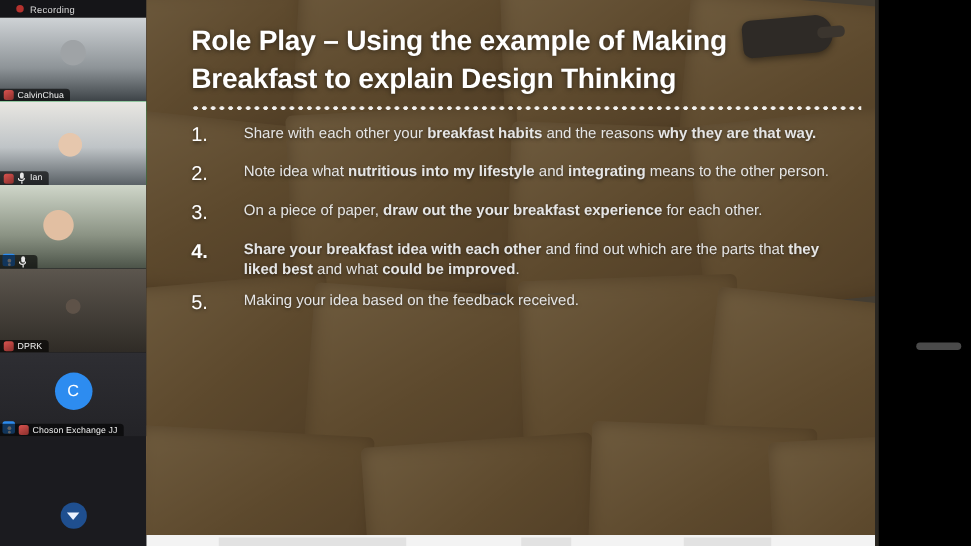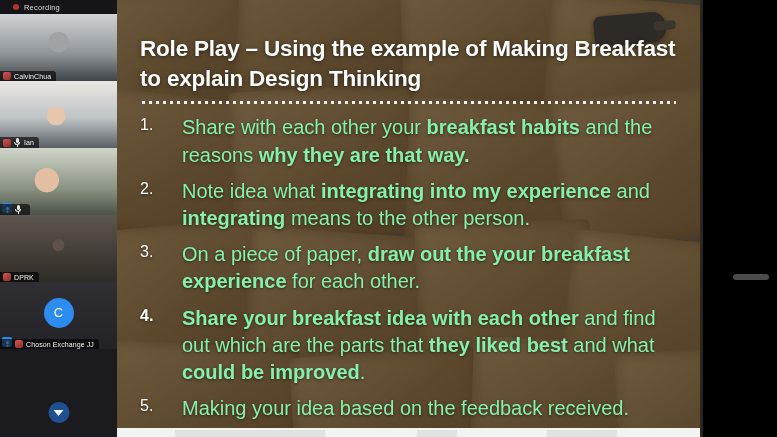--- a/index.html
+++ b/index.html
@@ -87,39 +87,39 @@
   }
   .scrim { position:absolute; inset:0; background:rgba(42,36,28,.60); }
   .utensil {
     position:absolute; right:34px; top:14px; width:72px; height:30px;
     background:#2e2a26; border-radius:7px 14px 14px 7px; transform:rotate(-5deg);
     box-shadow:0 2px 6px rgba(0,0,0,.45);
   }
   .utensil::before { content:""; position:absolute; right:-10px; top:10px;
     width:22px; height:9px; background:#3b352e; border-radius:4px; }
 
-  .slide-inner { position:relative; padding:34px 22px 0 23px; z-index:3; }
+  .slide-inner { position:relative; padding:18px 22px 0 23px; z-index:3;margin-left:13px; }
 
   h1.title {
     color:#fff; font-size:22.5px; line-height:1.32; font-weight:700;
     letter-spacing:-.2px; text-shadow:0 1px 4px rgba(0,0,0,.5);
   }
   .divider {
     margin:8px 0 10px 0; height:3px; width:536px;
     background-image:radial-gradient(circle, #ffffff 48%, transparent 50%);
     background-size:7px 3px; background-repeat:repeat-x; opacity:.92;
   }
   ol.steps { list-style:none; }
   ol.steps li { display:flex; margin-bottom:9px; }
   ol.steps li .num {
     color:#fff; font-size:16px; line-height:1.36; width:42px; flex:0 0 42px;
     text-shadow:0 1px 3px rgba(0,0,0,.5);
   }
   ol.steps li .txt {
-    color:#86efac; font-size:20px; line-height:1.36; flex:1;
+    color:#e5e5e5; font-size:12px; line-height:1.36; flex:1;
     text-shadow:0 1px 3px rgba(0,0,0,.5);
   }
   ol.steps li .txt b { font-weight:700; }
   ol.steps li.em .num { font-weight:700; }
 
   
   #rightpanel { position:absolute; left:700px; top:0; width:77px; height:437px; background:#000; }
   .drag-handle {
     position:absolute; left:33px; top:274px; width:36px; height:6px;
     border-radius:3px; background:#4a4a4a; cursor:grab;
@@ -221,21 +221,21 @@
     <div class="slide-inner">
       <h1 class="title">Role Play – Using the example of Making Breakfast to explain Design Thinking</h1>
       <div class="divider"></div>
       <ol class="steps" id="steps">
           <li class="">
             <span class="num">1.</span>
             <span class="txt"><span>Share with each other your </span><b>breakfast habits</b><span> and the reasons </span><b>why they are that way.</b></span>
           </li>
           <li class="">
             <span class="num">2.</span>
-            <span class="txt"><span>Note idea what </span><b>integrating into my experience</b><span> and </span><b>integrating</b><span> means to the other person.</span></span>
+            <span class="txt"><span>Note idea what </span><b>nutritious into my lifestyle</b><span> and </span><b>integrating</b><span> means to the other person.</span></span>
           </li>
           <li class="">
             <span class="num">3.</span>
             <span class="txt"><span>On a piece of paper, </span><b>draw out the your breakfast experience</b><span> for each other.</span></span>
           </li>
           <li class="em">
             <span class="num">4.</span>
             <span class="txt"><b>Share your breakfast idea with each other</b><span> and find out which are the parts that </span><b>they liked best</b><span> and what </span><b>could be improved</b><span>.</span></span>
           </li>
           <li class="">

